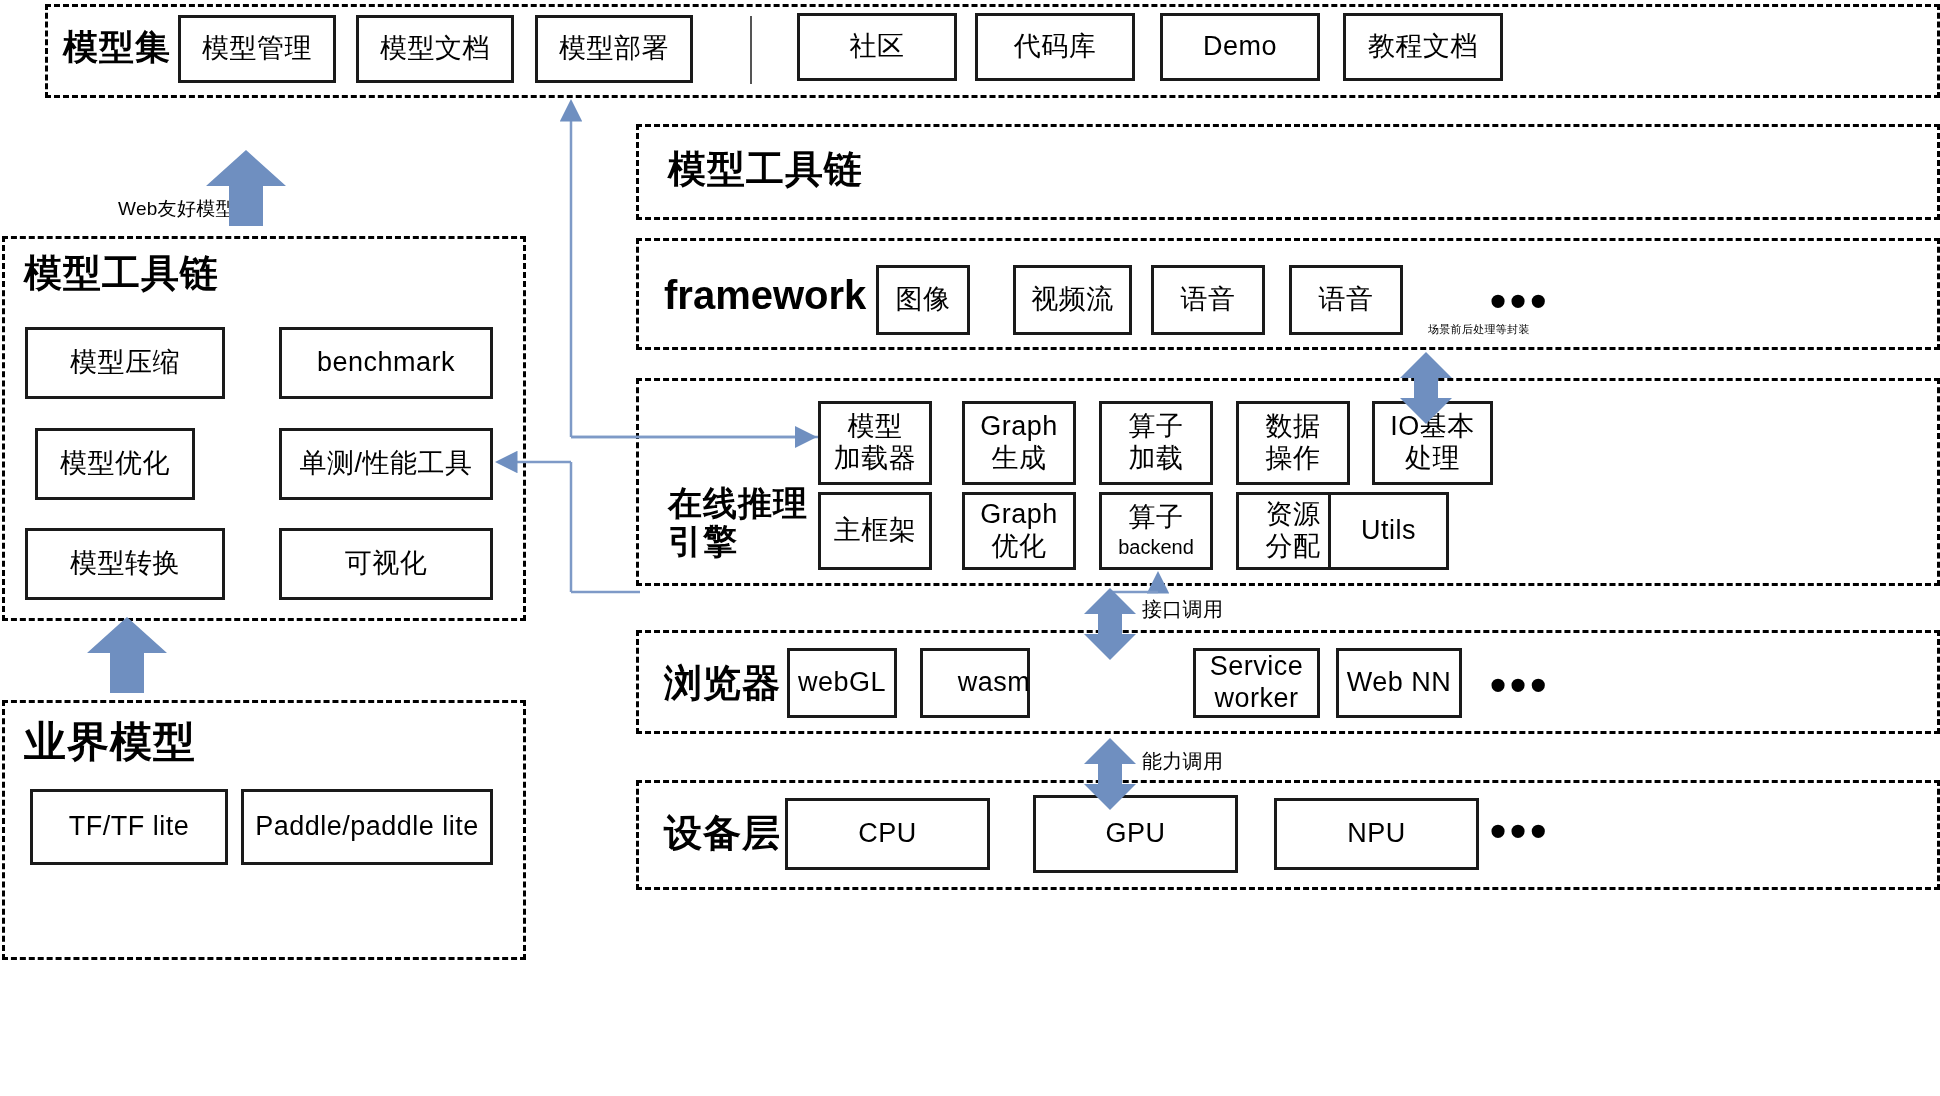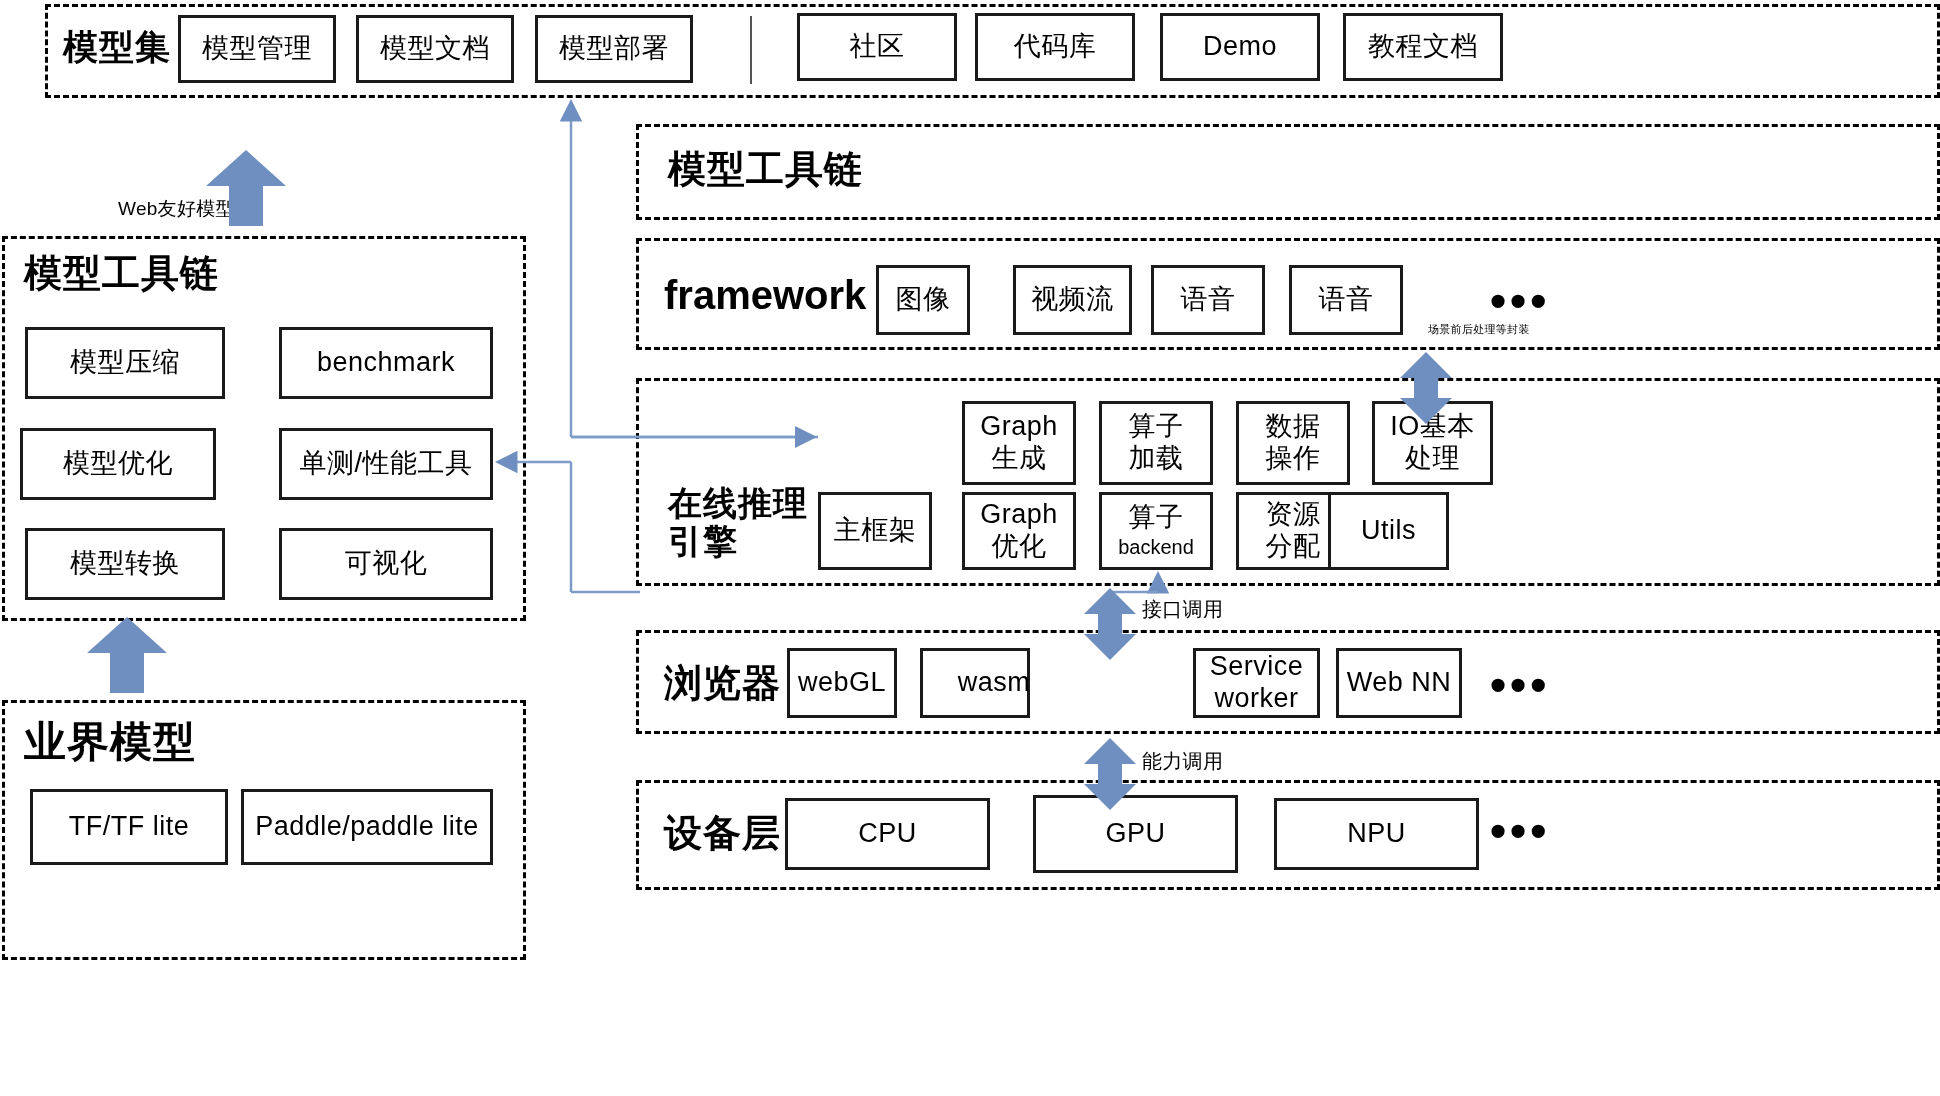--- a/index.html
+++ b/index.html
@@ -95,21 +95,21 @@
   <div class="box" style="left:1160px;top:13px;width:160px;height:68px;">Demo</div>
   <div class="box" style="left:1343px;top:13px;width:160px;height:68px;">教程文档</div>
 
   <div class="tiny" style="left:118px;top:196px;font-size:19px;">Web友好模型</div>
 
   <div class="dashed" style="left:2px;top:236px;width:524px;height:385px;"></div>
   <div class="grouplabel" style="left:24px;top:252px;font-size:38px;">模型工具链</div>
 
   <div class="box" style="left:25px;top:327px;width:200px;height:72px;">模型压缩</div>
   <div class="box" style="left:279px;top:327px;width:214px;height:72px;">benchmark</div>
-  <div class="box" style="left:20px;top:428px;width:196px;height:72px;">模型优化</div>
+  <div class="box" style="left:35px;top:428px;width:160px;height:72px;">模型优化</div>
   <div class="box" style="left:279px;top:428px;width:214px;height:72px;">单测/性能工具</div>
   <div class="box" style="left:25px;top:528px;width:200px;height:72px;">模型转换</div>
   <div class="box" style="left:279px;top:528px;width:214px;height:72px;">可视化</div>
 
   <div class="dashed" style="left:2px;top:700px;width:524px;height:260px;"></div>
   <div class="grouplabel" style="left:24px;top:718px;font-size:42px;">业界模型</div>
   <div class="box" style="left:30px;top:789px;width:198px;height:76px;">TF/TF lite</div>
   <div class="box" style="left:241px;top:789px;width:252px;height:76px;">Paddle/paddle lite</div>
 
   <div class="dashed" style="left:636px;top:124px;width:1304px;height:96px;"></div>
@@ -121,20 +121,24 @@
   <div class="box" style="left:1013px;top:265px;width:119px;height:70px;">视频流</div>
   <div class="box" style="left:1151px;top:265px;width:114px;height:70px;">语音</div>
   <div class="box" style="left:1289px;top:265px;width:114px;height:70px;">语音</div>
   <div class="dots" style="left:1490px;top:278px;">•••</div>
   <div class="tiny" style="left:1428px;top:322px;">场景前后处理等封装</div>
 
   <div class="dashed" style="left:636px;top:378px;width:1304px;height:208px;"></div>
   <div class="grouplabel lower" style="left:668px;top:484px;">在线推理
 引擎</div>
 
+  <div class="box twoline" style="left:818px;top:401px;width:114px;height:84px;">
+    <span>模型</span>
+    <span>加载器</span>
+  </div>
   <div class="box twoline" style="left:962px;top:401px;width:114px;height:84px;">
     <span>Graph</span>
     <span>生成</span>
   </div>
   <div class="box twoline" style="left:1099px;top:401px;width:114px;height:84px;">
     <span>算子</span>
     <span>加载</span>
   </div>
   <div class="box twoline" style="left:1236px;top:401px;width:114px;height:84px;">
     <span>数据</span>

